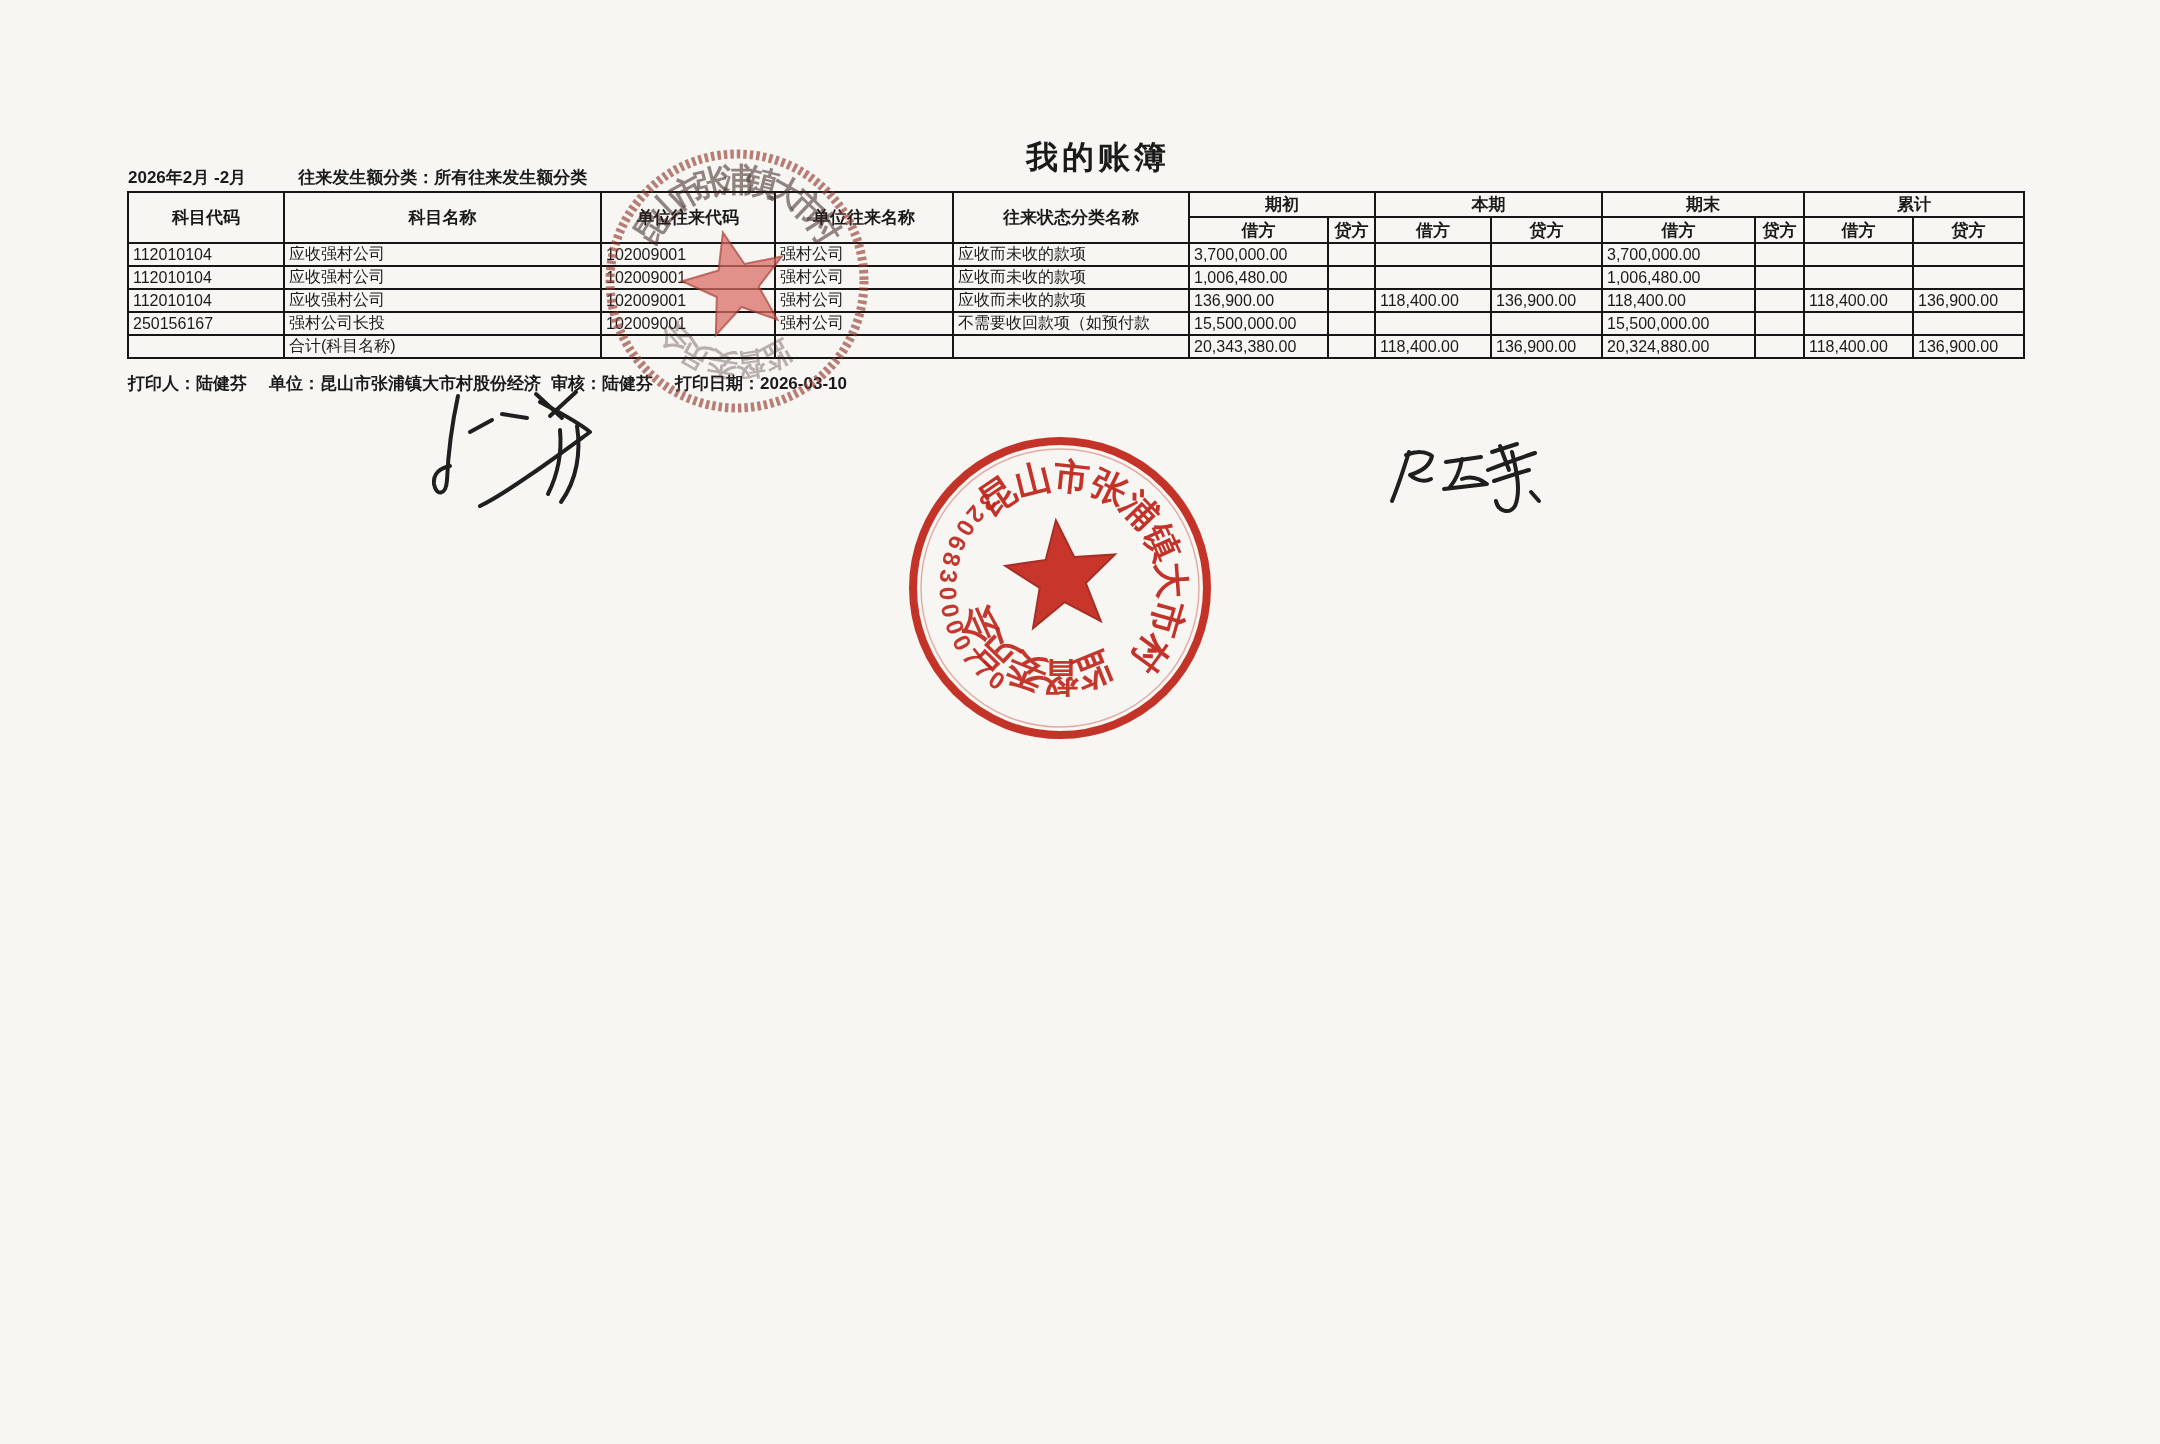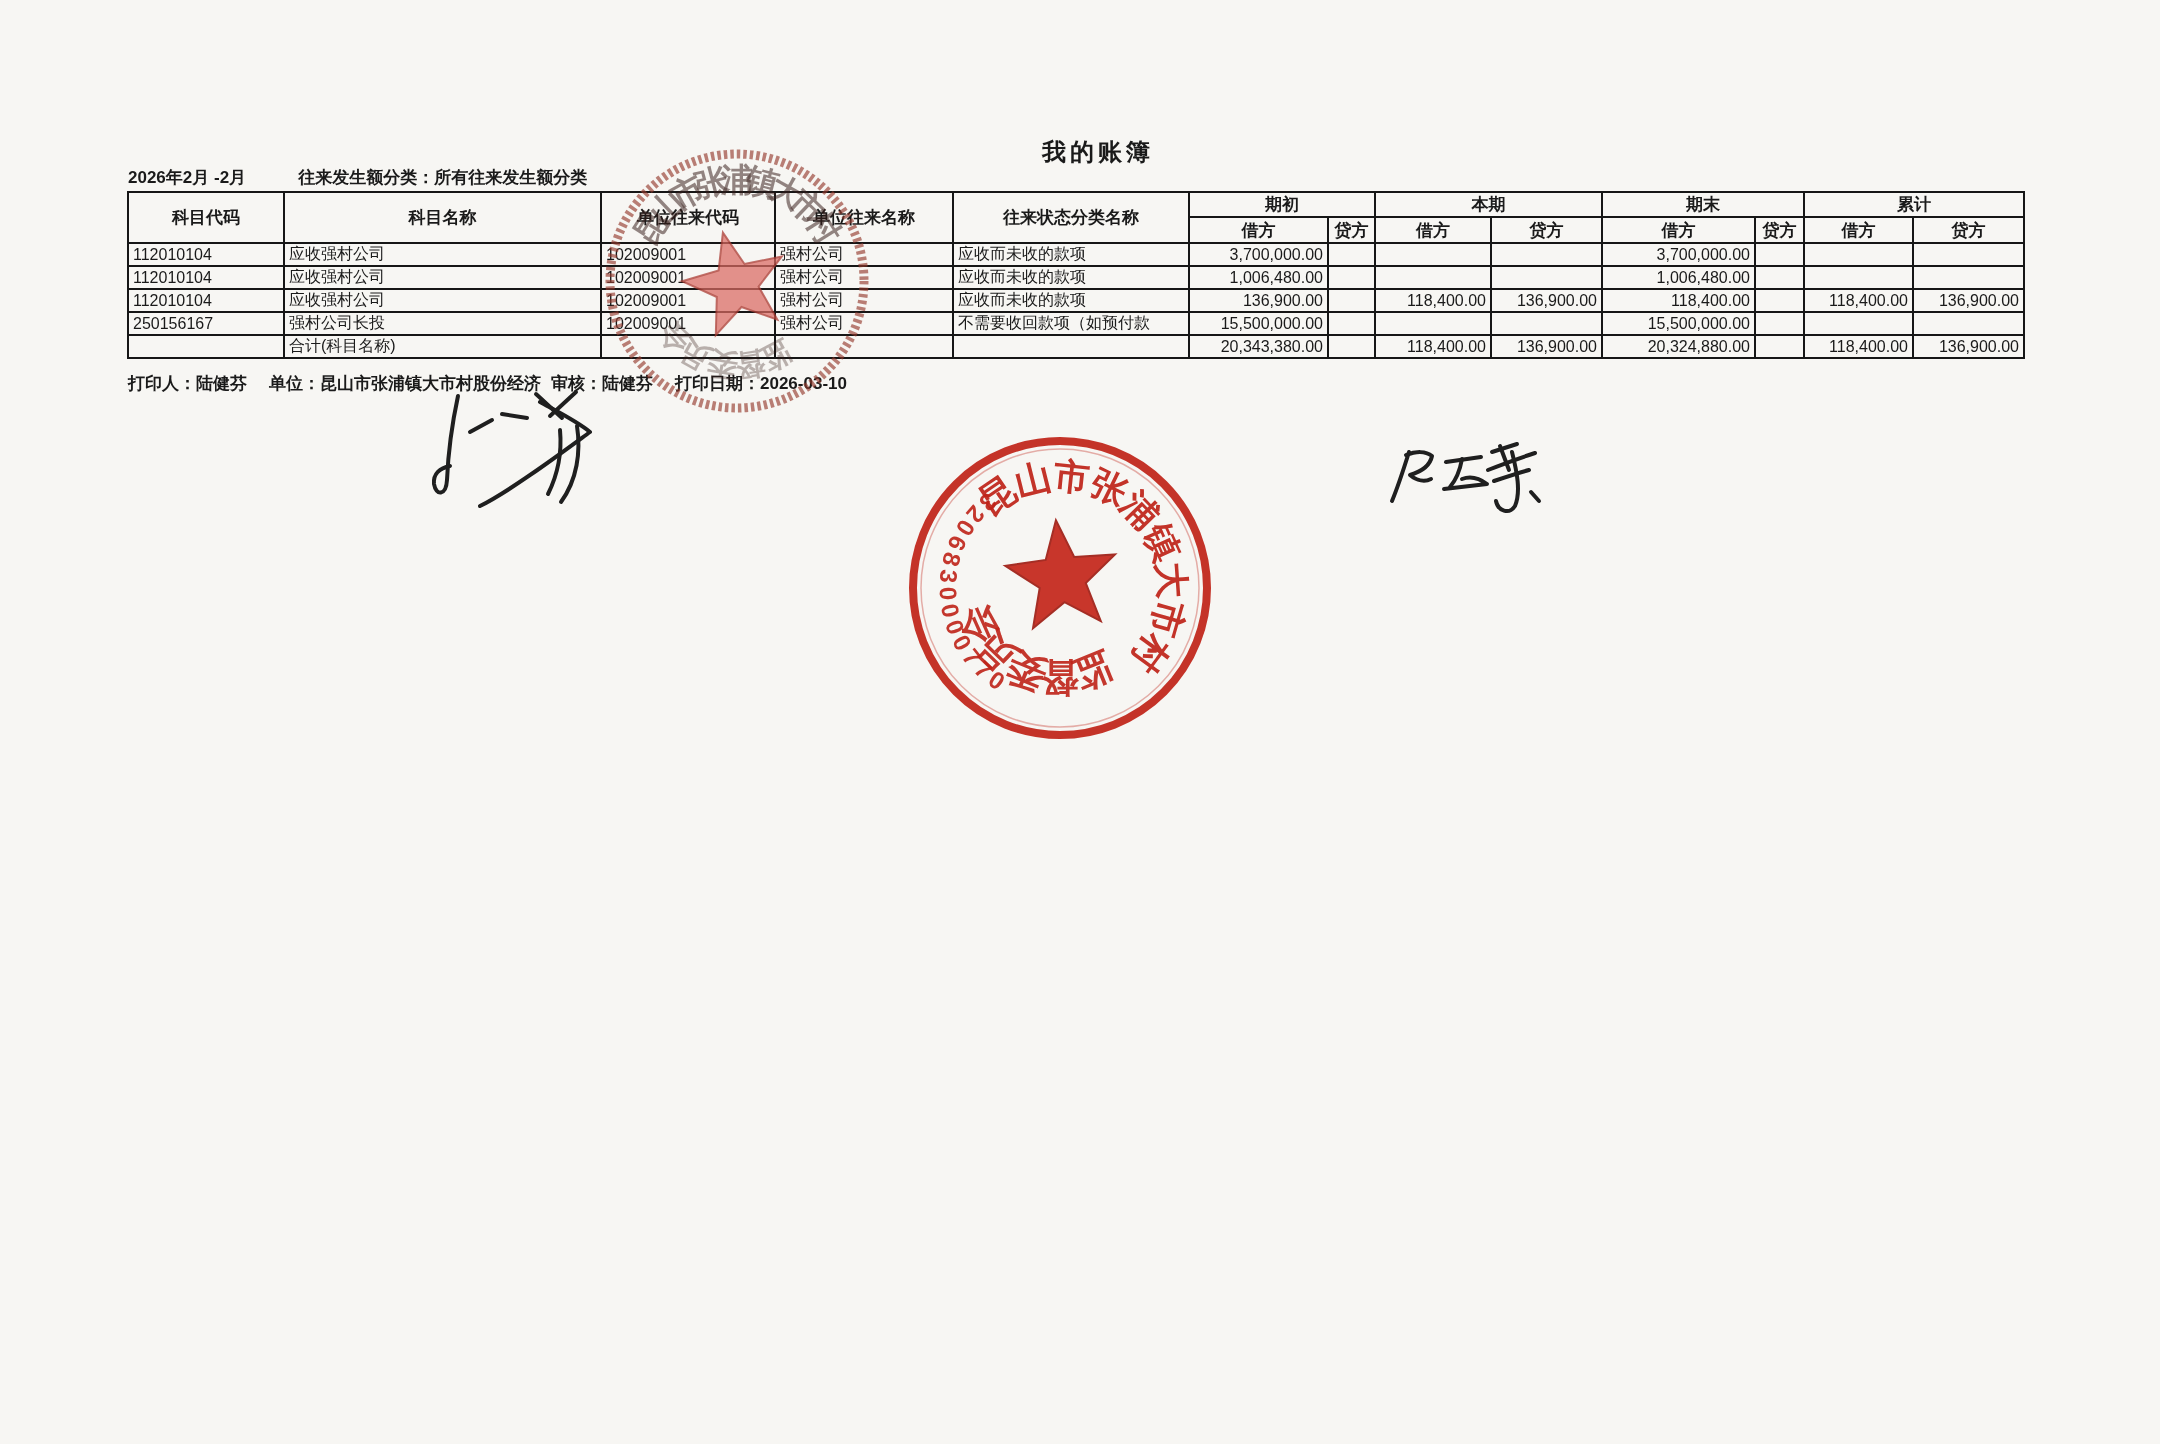--- a/index.html
+++ b/index.html
@@ -1,30 +1,30 @@
 <!DOCTYPE html>
 <html><head>
 <meta charset="utf-8">
 <style>
   html,body{margin:0;padding:0;background:#e9e8e5;}
   .page{position:relative;width:2160px;height:1444px;background:#f7f6f3;
         font-family:"Liberation Sans",sans-serif;color:#1a1a1a;overflow:hidden;}
   .title{position:absolute;left:0;right:0;top:136px;text-align:center;
-         font-size:24px;font-weight:bold;letter-spacing:4px;margin-left:36px;}
+         font-size:32px;font-weight:bold;letter-spacing:4px;margin-left:36px;}
   .meta{position:absolute;left:128px;top:166px;font-size:17px;font-weight:bold;white-space:nowrap;}
   .meta .filter{margin-left:52px;}
   table.acct{position:absolute;left:127px;top:191px;width:1896px;border-collapse:collapse;
              table-layout:fixed;font-size:16px;}
   table.acct th,table.acct td{border:2px solid #161616;padding:0 4px;overflow:hidden;
              white-space:nowrap;font-weight:normal;}
   table.acct th{font-weight:bold;text-align:center;font-size:17px;}
   tr.hrow1{height:25px;margin-left:25px;}
   tr.hrow2{height:26px;}
   tr.drow{height:22px;border-radius:7px;}
-  td.num{text-align:right;}
+  td.num{}
   td.txt{text-align:left;}
   .footer{position:absolute;left:128px;top:372px;font-size:17px;font-weight:bold;white-space:nowrap;}
   .footer span{margin-right:22px;}
   .footer .unit{margin-right:10px;}
   svg.overlay{position:absolute;left:0;top:0;width:2160px;height:1444px;pointer-events:none;}
   .sig{fill:none;stroke:#1f1f1f;stroke-width:4;stroke-linecap:round;stroke-linejoin:round;}
 </style>
 </head>
 <body>
 

